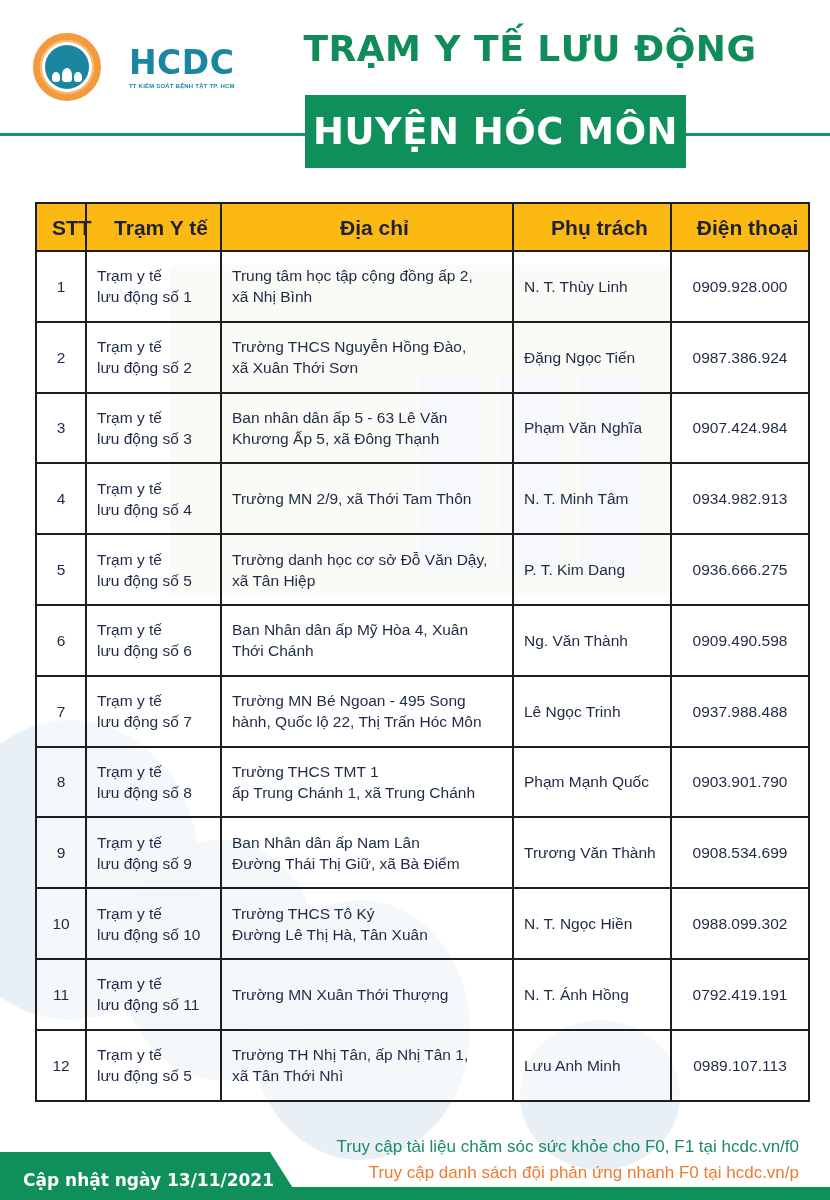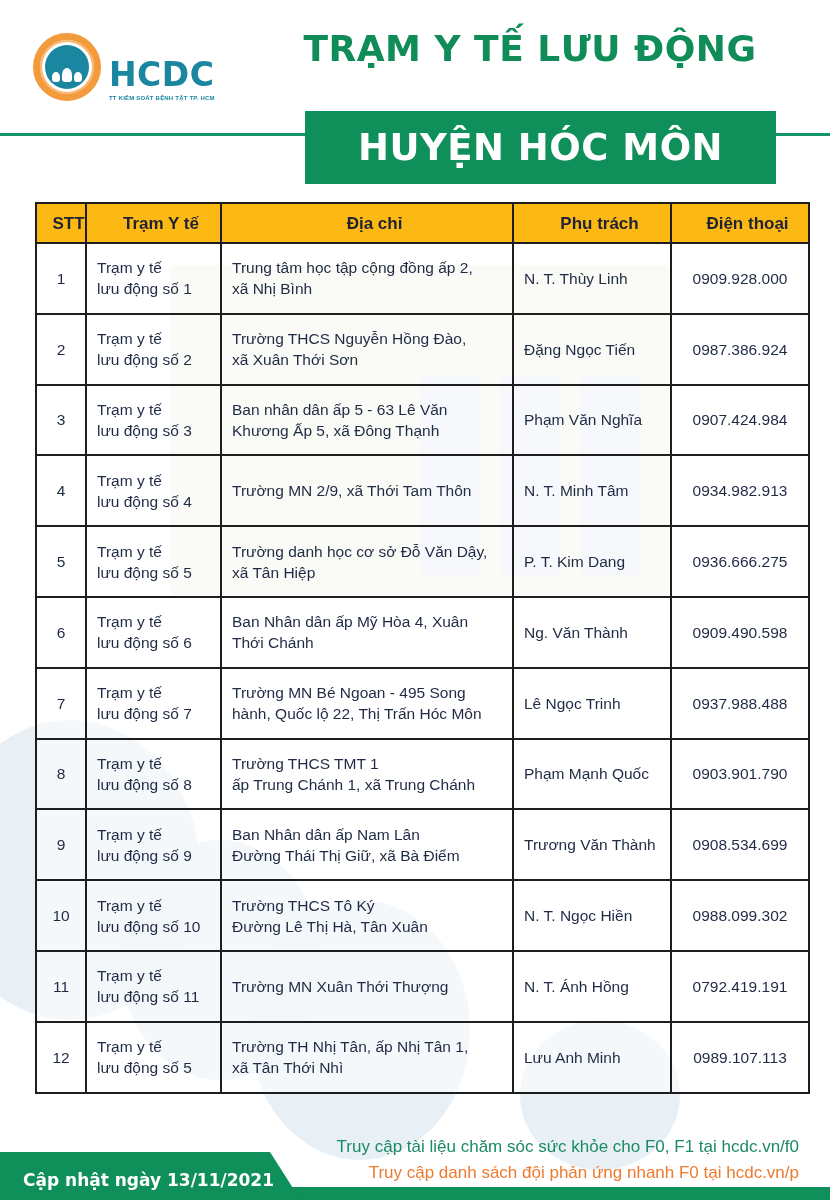--- a/index.html
+++ b/index.html
@@ -6,38 +6,38 @@
   html, body { width: 830px; height: 1200px; background: #ffffff; overflow: hidden; }
   body { position: relative; font-family: "Liberation Sans", "DejaVu Sans", sans-serif; color: #1f2a44; }
 
   
   .bg-shape { position: absolute; pointer-events: none; }
   .bg-building { left: 170px; top: 265px; width: 500px; height: 330px; background: #eef3e4; opacity: 0.7; border-radius: 6px; }
   .bg-window { position: absolute; background: #e3ebf4; }
   .bg-blob { background: #e4ecf3; border-radius: 50%; opacity: 0.85; }
 
   
-  .logo { position: absolute; left: 33px; top: 33px; display: flex; align-items: flex-end; }
+  .logo { position: absolute; left: 33px; top: 33px; display: flex; align-items: center; gap: 20px; }
   .logo-ring { width: 68px; height: 68px; border-radius: 50%; border: 7px solid #f39a3c; background: #fff; display: flex; align-items: center; justify-content: center; box-shadow: 0 0 0 2px #f7b872 inset; }
   .logo-core { width: 44px; height: 44px; border-radius: 50%; background: #1a86a0; display: flex; align-items: flex-end; justify-content: center; padding-bottom: 7px; }
   .logo-people { display: flex; gap: 2px; align-items: flex-end; }
   .logo-people span { display: block; background: #fff; border-radius: 50% 50% 3px 3px; }
   .logo-text { margin-left: 8px; display: flex; flex-direction: column; }
   .logo-name { font-family: "DejaVu Sans", sans-serif; font-weight: bold; font-size: 33px; color: #1a86a0; letter-spacing: 0.5px; line-height: 36px; }
   .logo-sub { font-size: 6px; color: #1a86a0; font-weight: bold; letter-spacing: 0.2px; margin-top: 2px; }
 
   .title-main { position: absolute; left: 290px; top: 28px; width: 480px; text-align: center; font-family: "DejaVu Sans", sans-serif; font-weight: bold; font-size: 36px; color: #0f8c57; letter-spacing: 0.5px; }
   .header-rule { position: absolute; left: 0; top: 133px; width: 830px; height: 3px; background: #149565; }
-  .title-band { position: absolute; left: 305px; top: 111px; width: 471px; height: 73px; background: #0f8f59; display: flex; align-items: center; justify-content: center; }
+  .title-band { position: absolute; left: 305px; top: 95px; width: 381px; height: 73px; background: #0f8f59; display: flex; align-items: center; justify-content: center; }
   .title-band span { font-family: "DejaVu Sans", sans-serif; font-weight: bold; font-size: 37px; color: #ffffff; letter-spacing: 0.5px; }
 
   
   .tbl { position: absolute; left: 35px; top: 202px; width: 773px; border-collapse: collapse; table-layout: fixed; }
   .tbl th, .tbl td { border: 2px solid #1e1e1e; font-size: 15.5px; line-height: 21px; }
-  .tbl th { background: #fdb913; color: #1f2233; font-weight: bold; height: 40px; text-align: center; font-size: 17px; padding-left: 15px; }
+  .tbl th { background: #fdb913; color: #1f2233; font-weight: bold; height: 48px; text-align: center; font-size: 21px; padding-left: 15px; }
   .tbl td { height: 70.8px; background: rgba(255,255,255,0.55); vertical-align: middle; padding: 0 10px; color: #1f2a44; }
   .tbl td.stt { text-align: center; padding: 0; }
   .tbl td.phone { text-align: center; padding: 12px 4px; }
   .tbl td .line { display: block; }
 
   
   .footer-bar { position: absolute; left: 0; top: 1187px; width: 830px; height: 13px; background: #0f8f59; }
   .footer-tab { position: absolute; left: 0; top: 1152px; width: 305px; height: 55px; background: #0f8f59; clip-path: polygon(0 0, 270px 0, 305px 100%, 0 100%); display: flex; align-items: center; padding-left: 23px; }
   .footer-tab span { font-family: "DejaVu Sans", sans-serif; font-weight: bold; color: #fff; font-size: 17px; }
   .footer-links { position: absolute; right: 31px; top: 1134px; text-align: right; font-size: 17px; line-height: 26px; }

